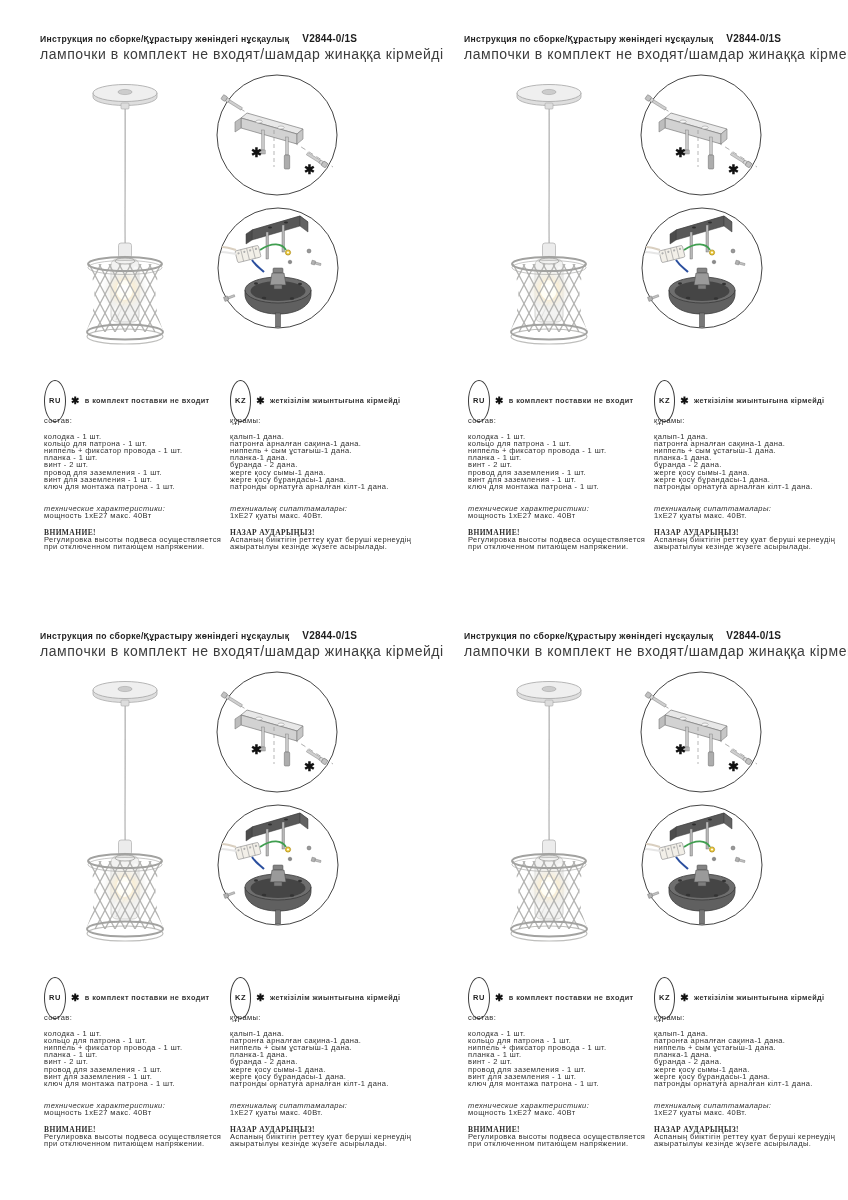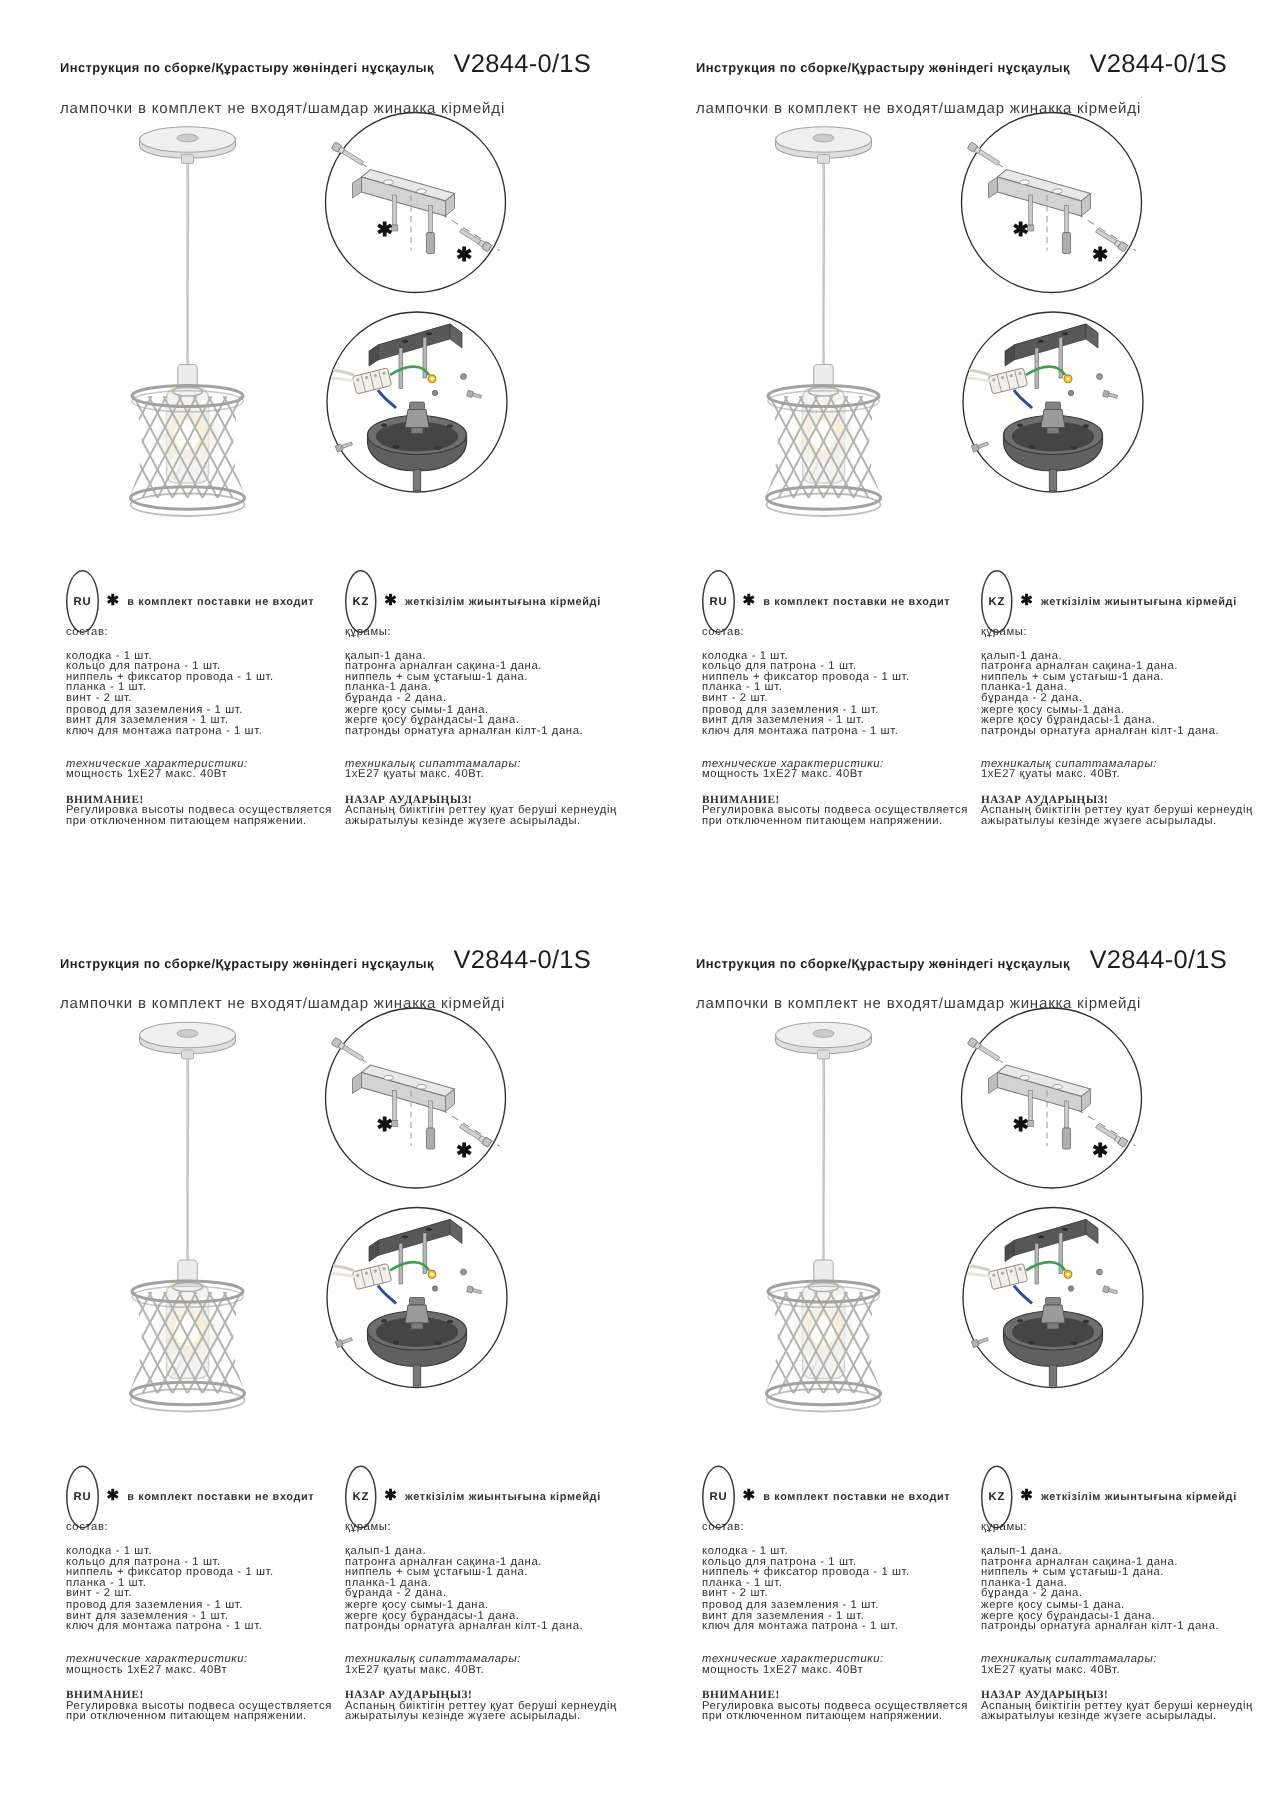--- a/index.html
+++ b/index.html
@@ -8,22 +8,22 @@
   .sheet{position:absolute;inset:0;}
   .card{position:absolute;width:392px;height:560px;}
   .pos-tl{left:40px;top:33px}
   .pos-tr{left:464px;top:33px}
   .pos-bl{left:40px;top:630px}
   .pos-br{left:464px;top:630px}
 
   
   .h1row{display:flex;align-items:baseline;gap:13px;white-space:nowrap;}
   .h-title{font-size:8.6px;font-weight:bold;color:#222;letter-spacing:.3px;}
-  .h-model{font-size:17px;font-weight:normal;color:#1d1d1d;letter-spacing:.2px;}
-  .h-sub{font-size:10px;color:#3c3c3c;letter-spacing:.55px;margin-top:14px;white-space:nowrap;}
+  .h-model{font-size:10px;font-weight:bold;color:#1d1d1d;letter-spacing:.2px;}
+  .h-sub{font-size:14px;color:#3c3c3c;letter-spacing:.55px;margin-top:2px;white-space:nowrap;}
 
   
   .lamp{position:absolute;left:18px;top:50px;width:140px;height:262px;}
   .circ1{position:absolute;left:175px;top:40px;width:124px;height:124px;}
   .circ2{position:absolute;left:176px;top:173px;width:124px;height:124px;}
 
   
   .cols{position:absolute;left:4px;top:362px;width:388px;}
   .col{position:absolute;top:0;width:184px;font-size:7.5px;line-height:7.1px;letter-spacing:.4px;}
   .col-ru{left:0}

